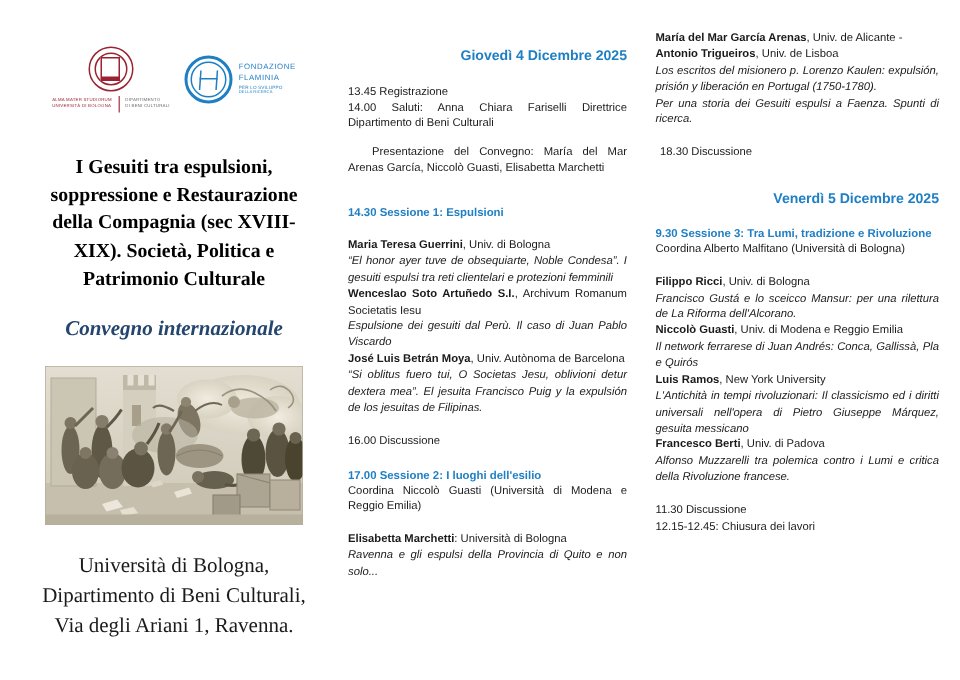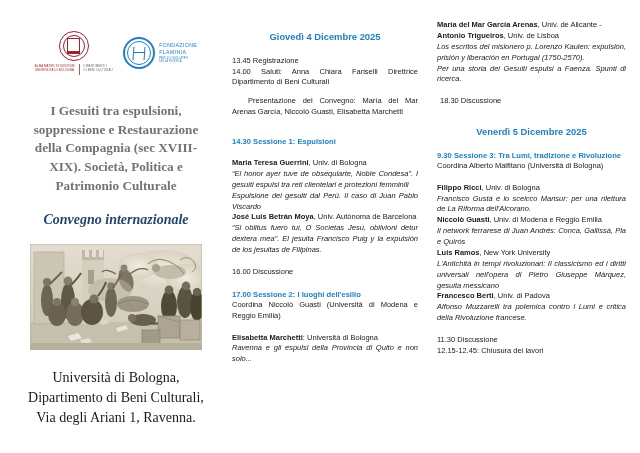--- a/index.html
+++ b/index.html
@@ -136,21 +136,21 @@
   .flam-1 { font-size: 5.2px; letter-spacing: .4px; }
   .flam-2 { font-size: 5.2px; letter-spacing: .4px; }
   .flam-3 { font-size: 3.1px; letter-spacing: .1px; }
   .flam-4 { font-size: 2.7px; letter-spacing: .1px; }
 
   .main-title {
     font-family: "Liberation Serif", serif;
     font-weight: bold;
     font-size: 13.2px;
     line-height: 1.42;
-    color: #737373;
+    color: #000000;
     margin-top: 20px;
     padding: 0 4px;
   }
   .subtitle {
     font-family: "Liberation Serif", serif;
     font-style: italic;
     font-weight: bold;
     font-size: 14px;
     color: #24456e;
     margin-top: 16px;
@@ -183,21 +183,21 @@
     font-size: 7.5px;
     line-height: 1.45;
   }
   .col-mid { padding-left: 10px; padding-right: 9px; }
   .col-right { padding-left: 10px; padding-right: 6px; }
 
   .day-head {
     color: #1f7fc4;
     font-weight: bold;
     font-size: 9.4px;
-    text-align: center;
+    text-align: right;
     margin: 16px 0 12px 0;
   }
   .day-head.tight { margin-top: 18px; margin-bottom: 11px; }
 
   .line { margin: 0; text-align: justify; }
   .gap-m { height: 11px; }
 
   .sess-head {
     color: #1f7fc4;
     font-weight: bold;
@@ -356,20 +356,21 @@
 
     <div class="gap-m"></div>
 
     <p class="sess-head">14.30 Sessione 1: Espulsioni</p>
 
     <div class="gap-m"></div>
 
     <p class="line"><span class="name">Maria Teresa Guerrini</span><span>, Univ. di Bologna</span></p>
     <p class="line ital">“El honor ayer tuve de obsequiarte, Noble Condesa”. I gesuiti espulsi tra reti clientelari e protezioni femminili</p>
 
+    <p class="line"><span class="name">Wenceslao Soto Artuñedo S.I.</span><span>, Archivum Romanum Societatis Iesu</span></p>
     <p class="line ital">Espulsione dei gesuiti dal Perù. Il caso di Juan Pablo Viscardo</p>
 
     <p class="line"><span class="name">José Luis Betrán Moya</span><span>, Univ. Autònoma de Barcelona</span></p>
     <p class="line ital">“Si oblitus fuero tui, O Societas Jesu, oblivioni detur dextera mea”. El jesuita Francisco Puig y la expulsión de los jesuitas de Filipinas.</p>
 
     <div class="gap-m"></div>
 
     <p class="line">16.00 Discussione</p>
 
     <div class="gap-m"></div>
@@ -382,21 +383,21 @@
     <p class="line"><span class="name">Elisabetta Marchetti</span><span>: Università di Bologna</span></p>
     <p class="line ital">Ravenna e gli espulsi della Provincia di Quito e non solo...</p>
   </div>
 
   <div class="col-prog col-right">
 
     <div style="height:6px"></div>
 
     <p class="line"><span class="name">María del Mar García Arenas</span><span>, Univ. de Alicante -</span></p>
     <p class="line"><span class="name">Antonio Trigueiros</span><span>, Univ. de Lisboa</span></p>
-    <p class="line ital">Los escritos del misionero p. Lorenzo Kaulen: expulsión, prisión y liberación en Portugal (1750-2570).</p>
+    <p class="line ital">Los escritos del misionero p. Lorenzo Kaulen: expulsión, prisión y liberación en Portugal (1750-1780).</p>
 
     <p class="line ital">Per una storia dei Gesuiti espulsi a Faenza. Spunti di ricerca.</p>
 
     <div class="gap-m"></div>
 
     <p class="line pad-l">18.30 Discussione</p>
 
     <div class="day-head tight">Venerdì 5 Dicembre 2025</div>
 
     <p class="sess-head">9.30 Sessione 3: Tra Lumi, tradizione e Rivoluzione</p>

